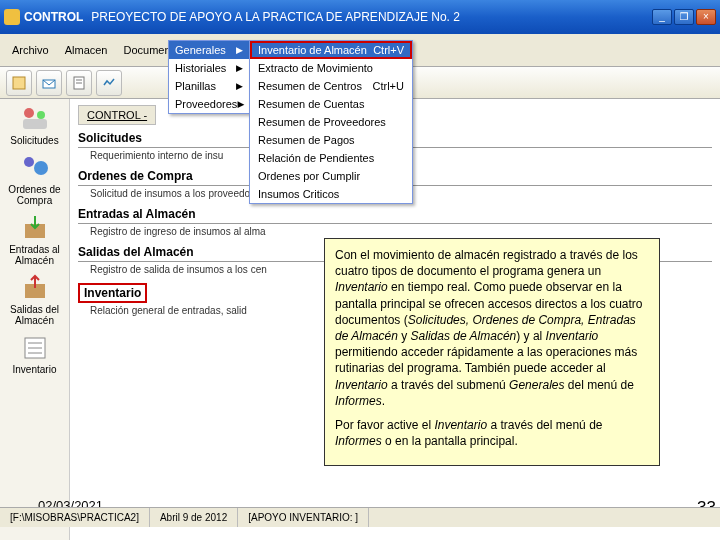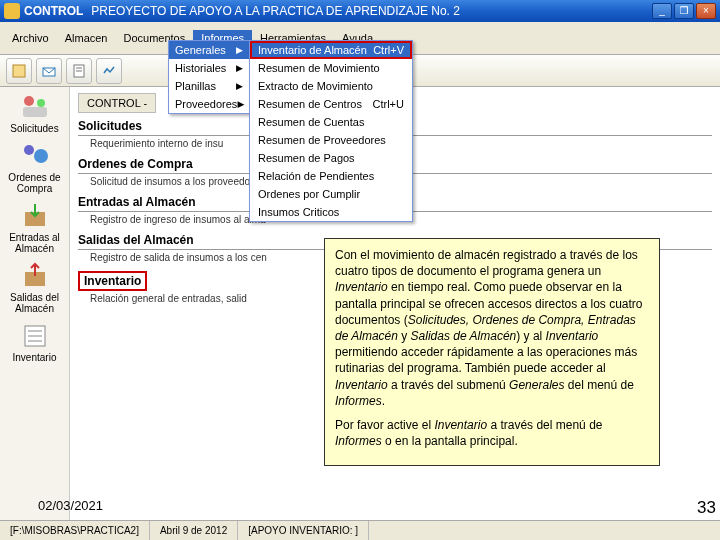--- a/index.html
+++ b/index.html
@@ -1,51 +1,51 @@
 <!DOCTYPE html>
 <html><head>
 <meta charset="utf-8">
 <style>
   * { box-sizing: border-box; margin: 0; padding: 0; }
   body { font-family: Tahoma, Arial, sans-serif; font-size: 11px; background: #fff; width: 720px; height: 540px; overflow: hidden; position: relative; }
-  .titlebar { background: linear-gradient(to bottom, #3b84e0 0%, #1a5fc9 50%, #0d4bb5 100%); color: #fff; height: 22px; display: flex; align-items: center; padding: 0 4px; font-size: 12px; }
+  .titlebar { background: linear-gradient(to bottom, #3b84e0 0%, #1a5fc9 50%, #0d4bb5 100%); color: #fff; height: 34px; display: flex; align-items: center; padding: 0 4px; font-size: 12px; }
   .titlebar .app-icon { width: 16px; height: 16px; background: #f0c040; border-radius: 3px; margin-right: 4px; display:inline-block; }
   .titlebar .tb-title { font-weight: bold; margin-right: 8px; }
   .titlebar .tb-sub { flex: 1; }
   .titlebar .win-btns { display: flex; gap: 2px; }
   .titlebar .win-btn { width: 20px; height: 16px; background: linear-gradient(#5a9ae6,#2d6cc9); border: 1px solid #0a3a8a; border-radius: 2px; color:#fff; font-size:10px; text-align:center; line-height:14px; }
   .titlebar .win-btn.close { background: linear-gradient(#e68a5a,#c9502d); border-color:#8a2a0a; }
   .menubar { background: #ece9d8; height: 20px; display: flex; align-items: center; padding: 16px 4px; border-bottom: 1px solid #aaa; }
   .menubar .mitem { padding: 2px 8px; cursor: default; }
   .menubar .mitem.open { background: #316ac5; color: #fff; }
   .toolbar { background: linear-gradient(#fdfdfb,#ece9d8); height: 32px; display: flex; align-items: center; padding: 0 6px; gap: 4px; border-bottom: 1px solid #aaa; }
   .toolbar .tbtn { width: 26px; height: 26px; border: 1px solid #bbb; background: linear-gradient(#fff,#e8e8e0); border-radius: 3px; display:flex; align-items:center; justify-content:center; }
   .tbtn svg { width:16px; height:16px; }
   .content { display: flex; height: 446px; }
   .sidebar { width: 70px; background: #f5f3eb; border-right: 1px solid #ccc; padding: 4px 2px; display:flex; flex-direction:column; gap:4px; }
   .side-item { text-align: center; font-size: 10px; line-height: 11px; padding: 2px 0; }
   .side-item .sicon { width: 32px; height: 28px; margin: 0 auto 2px; display:block; }
   .main { flex: 1; background: #fff; position: relative; padding: 6px 8px; overflow: hidden; }
-  .inner-title { background: #ece9d8; border: 1px solid #bbb; padding: 3px 8px; font-size: 11px; margin-bottom: 6px; display:inline-block; }
+  .inner-title { background: #ece9d8; border: 1px solid #bbb; padding: 3px 8px; font-size: 11px; margin-bottom: 6px; display:inline-block;text-decoration:underline; }
   .section { margin-bottom: 8px; }
   .section h3 { font-size: 12px; font-weight: bold; border-bottom: 1px solid #999; padding-bottom: 2px; margin-bottom: 2px; }
   .section.hl h3 { border: 2px solid #c00; padding: 1px 4px; display:inline-block; border-bottom:2px solid #c00; }
   .section .desc { font-size: 10px; color: #333; padding-left: 12px; }
   .submenu1 { position: absolute; left: 168px; top: 40px; width: 82px; background: #fff; border: 1px solid #7a96df; font-size: 11px; z-index: 10; box-shadow: 2px 2px 3px rgba(0,0,0,0.3); }
   .submenu1 .sm-item { padding: 3px 6px; display:flex; justify-content:space-between; align-items:center; }
   .submenu1 .sm-item.hl { background: #316ac5; color: #fff; }
   .sm-arrow { font-size:9px; }
   .submenu2 { position: absolute; left: 249px; top: 40px; width: 164px; background: #fff; border: 1px solid #7a96df; font-size: 11px; z-index: 10; box-shadow: 2px 2px 3px rgba(0,0,0,0.3); }
   .submenu2 .sm-item { padding: 3px 8px; display:flex; justify-content:space-between; }
   .submenu2 .sm-item.hl { border: 2px solid #c00; background:#316ac5; color:#fff; padding:1px 6px; }
   .callout { position: absolute; left: 324px; top: 238px; width: 336px; background: #ffffcc; border: 1px solid #333; padding: 8px 10px; font-size: 12px; line-height: 1.35; z-index: 20; }
   .callout p { margin-bottom: 8px; }
   .footer-overlay { position:absolute; left: 38px; top: 498px; font-size: 13px; }
   .footer-page { position:absolute; right: 4px; top: 498px; font-size: 17px; }
-  .statusbar { position:absolute; bottom:0; left:0; right:0; height:20px; background:#ece9d8; border-top:1px solid #aaa; display:flex; align-items:center; font-size:10px; }
+  .statusbar { position:absolute; bottom:13px; left:0; right:0; height:20px; background:#ece9d8; border-top:1px solid #aaa; display:flex; align-items:center; font-size:10px; }
   .statusbar .cell { padding:0 10px; border-right:1px solid #bbb; height:100%; display:flex; align-items:center; }
   .em { font-style: italic; }
 </style>
 </head>
 <body>
 
 <div class="titlebar">
   <span class="app-icon"></span>
   <span class="tb-title">CONTROL</span>
   <span class="tb-sub">PREOYECTO DE APOYO A LA PRACTICA DE APRENDIZAJE No. 2</span>
@@ -109,23 +109,20 @@
       <span class="sm-arrow">▶</span>
     </div>
 </div>
 
 <div class="submenu2">
   <div class="sm-item hl">
       <span>Inventario de Almacén</span>
       <span>Ctrl+V</span>
     </div>
   <div class="sm-item">
-      <span>Resumen de Movimiento</span>
-    </div>
-  <div class="sm-item">
       <span>Extracto de Movimiento</span>
     </div>
   <div class="sm-item">
       <span>Resumen de Centros</span>
       <span>Ctrl+U</span>
     </div>
   <div class="sm-item">
       <span>Resumen de Cuentas</span>
     </div>
   <div class="sm-item">

